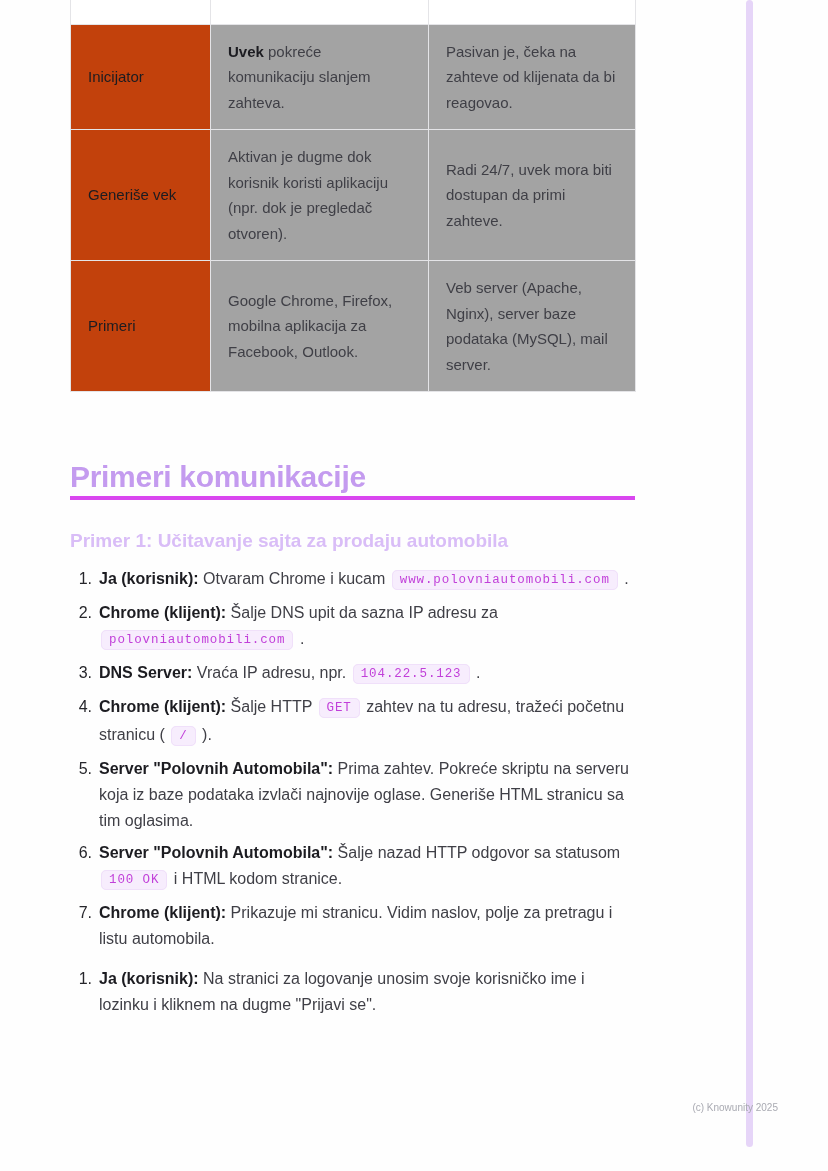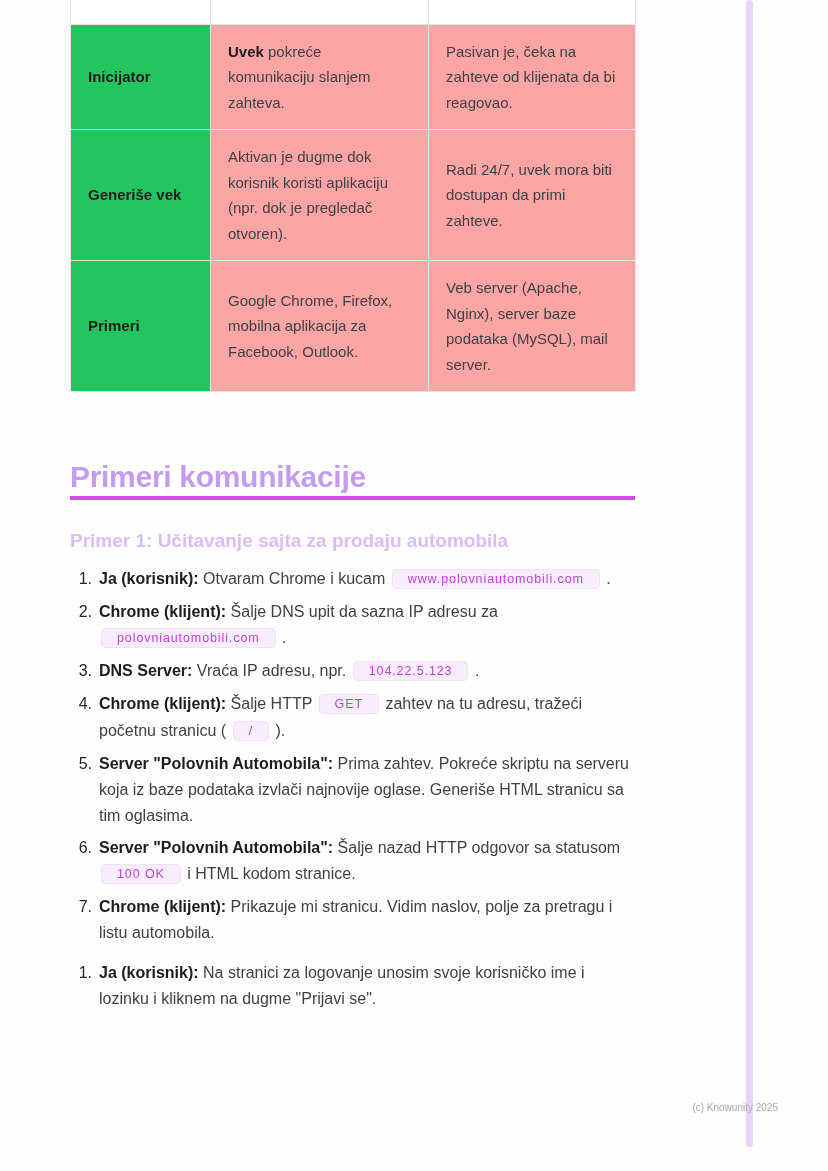--- a/index.html
+++ b/index.html
@@ -27,26 +27,26 @@
     border-collapse: collapse;
     table-layout: fixed;
     font-size: 15px;
     color: #3f3f46;
   }
   table.cmp td {
     border: 1px solid #e4e4e7;
     padding: 14px 17px;
     line-height: 1.7;
     vertical-align: middle;
-    background: #fca5a5;
+    background: #a3a3a3;
     word-wrap: break-word;
   }
   table.cmp td.t-label {
-    background: #22c55e;
-    font-weight: 700;
+    background: #c2410c;
+    font-weight: 400;
     color: #1c1c21;
     margin-top: 32px;
   }
   table.cmp tr.cut-row td {
     border-top: none;
     height: 24px;
     padding: 0;
     background: #ffffff;
   }
   table.cmp strong { color: #1c1c21; }
@@ -91,28 +91,28 @@
     width: 22px;
     margin-right: 7px;
     text-align: right;
     color: #26262b;
   }
   .li-body { flex: 1; min-width: 0; }
   .li-body strong, strong.seg-bold { font-weight: 700; color: #1c1c21; }
 
   
   .chip {
-    font-family: Liberation Sans, sans-serif;
+    font-family: Liberation Mono, monospace;
     font-size: 12.5px;
     letter-spacing: 0.9px;
     color: #c13fd9;
     background: #f7edfd;
     border: 1px solid #f0e0fa;
     border-radius: 5px;
-    padding: 2px 15px;
+    padding: 2px 7px;
     margin: 0 2px;
     white-space: nowrap;
     position: relative;
     top: -1px;
   }
 
   
   .edge-bar {
     position: absolute;
     left: 746px;

